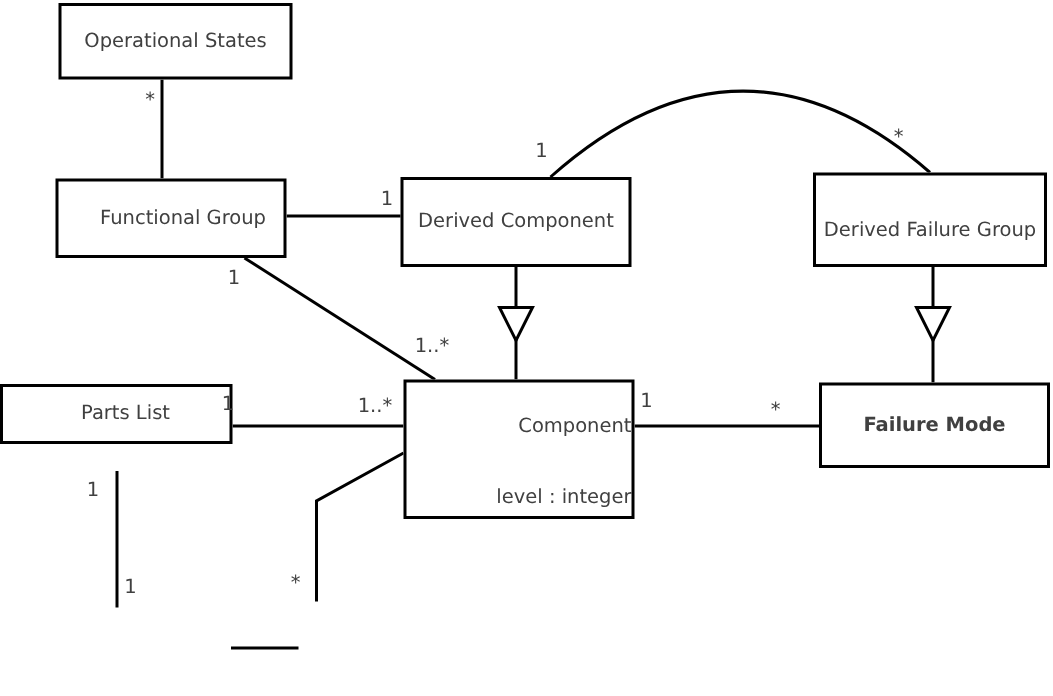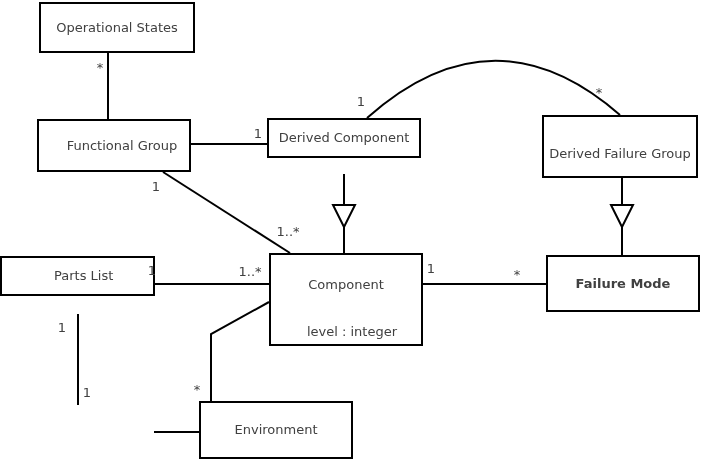--- a/index.html
+++ b/index.html
@@ -12,28 +12,28 @@
   svg.edges polygon { stroke:#000; stroke-width:2; fill:#fff; }
   .node {
     position:absolute; box-sizing:border-box; z-index:2;
     background:#fff; border:2px solid #000;
     display:flex; align-items:center; justify-content:center;
     font-size:13px; line-height:16px; white-space:nowrap;
   }
   .node-operational-states { left:39px;  top:2px;   width:156px; height:51px; }
   .node-functional-group   { left:37px;  top:119px; width:154px; height:53px; }
   .node-functional-group .lbl { position:relative; left:8px; }
-  .node-derived-component  { left:267px; top:118px; width:154px; height:40px; }
+  .node-derived-component  { left:267px; top:118px; width:154px; height:60px; }
   .node-derived-failure    { left:542px; top:115px; width:156px; height:63px; padding-top:14px; }
   .node-parts-list         { left:0px;   top:256px; width:155px; height:40px; justify-content:flex-start; padding-left:52px; }
   .node-failure-mode       { left:546px; top:255px; width:154px; height:57px;font-weight:bold; }
   .node-system             { left:0px;   top:405px; width:154px; height:56px; justify-content:flex-start; padding-left:38px; }
   .node-environment        { left:199px; top:401px; width:154px; height:58px; }
   .node-component          { left:269px; top:253px; width:154px; height:93px;
-                             flex-direction:column; align-items:center; justify-content:flex-start; padding:0; }
+                             flex-direction:column; align-items:flex-end; justify-content:flex-start; padding:0; }
   .comp-title   { height:60px; display:flex; align-items:center; justify-content:center; }
   .comp-divider { height:5px; background:#000; }
   .comp-attrs   { flex:1; display:flex; align-items:center; padding-left:12px; }
   .mult {
     position:absolute; z-index:3; transform:translate(-50%,-50%);
     font-size:13px; line-height:15px; white-space:nowrap;
   }
   .m-os-fg   { left:100px; top:67px;  }
   .m-fg-dc   { left:258px; top:133px; }
   .m-fg-c-1  { left:156px; top:186px; }
@@ -97,23 +97,20 @@
     <div class="comp-attrs">
       <span class="lbl">level : integer</span>
     </div>
   </div>
 
   <div class="node node-failure-mode">
     <span class="lbl">Failure Mode</span>
   </div>
 
 
-  <div class="node node-environment">
-    <span class="lbl">Environment</span>
-  </div>
 
   <span class="mult m-os-fg">*</span>
   <span class="mult m-fg-dc">1</span>
   <span class="mult m-fg-c-1">1</span>
   <span class="mult m-fg-c-n">1..*</span>
   <span class="mult m-arc-1">1</span>
   <span class="mult m-arc-s">*</span>
   <span class="mult m-pl-c-1">1</span>
   <span class="mult m-pl-c-n">1..*</span>
   <span class="mult m-c-fm-1">1</span>

